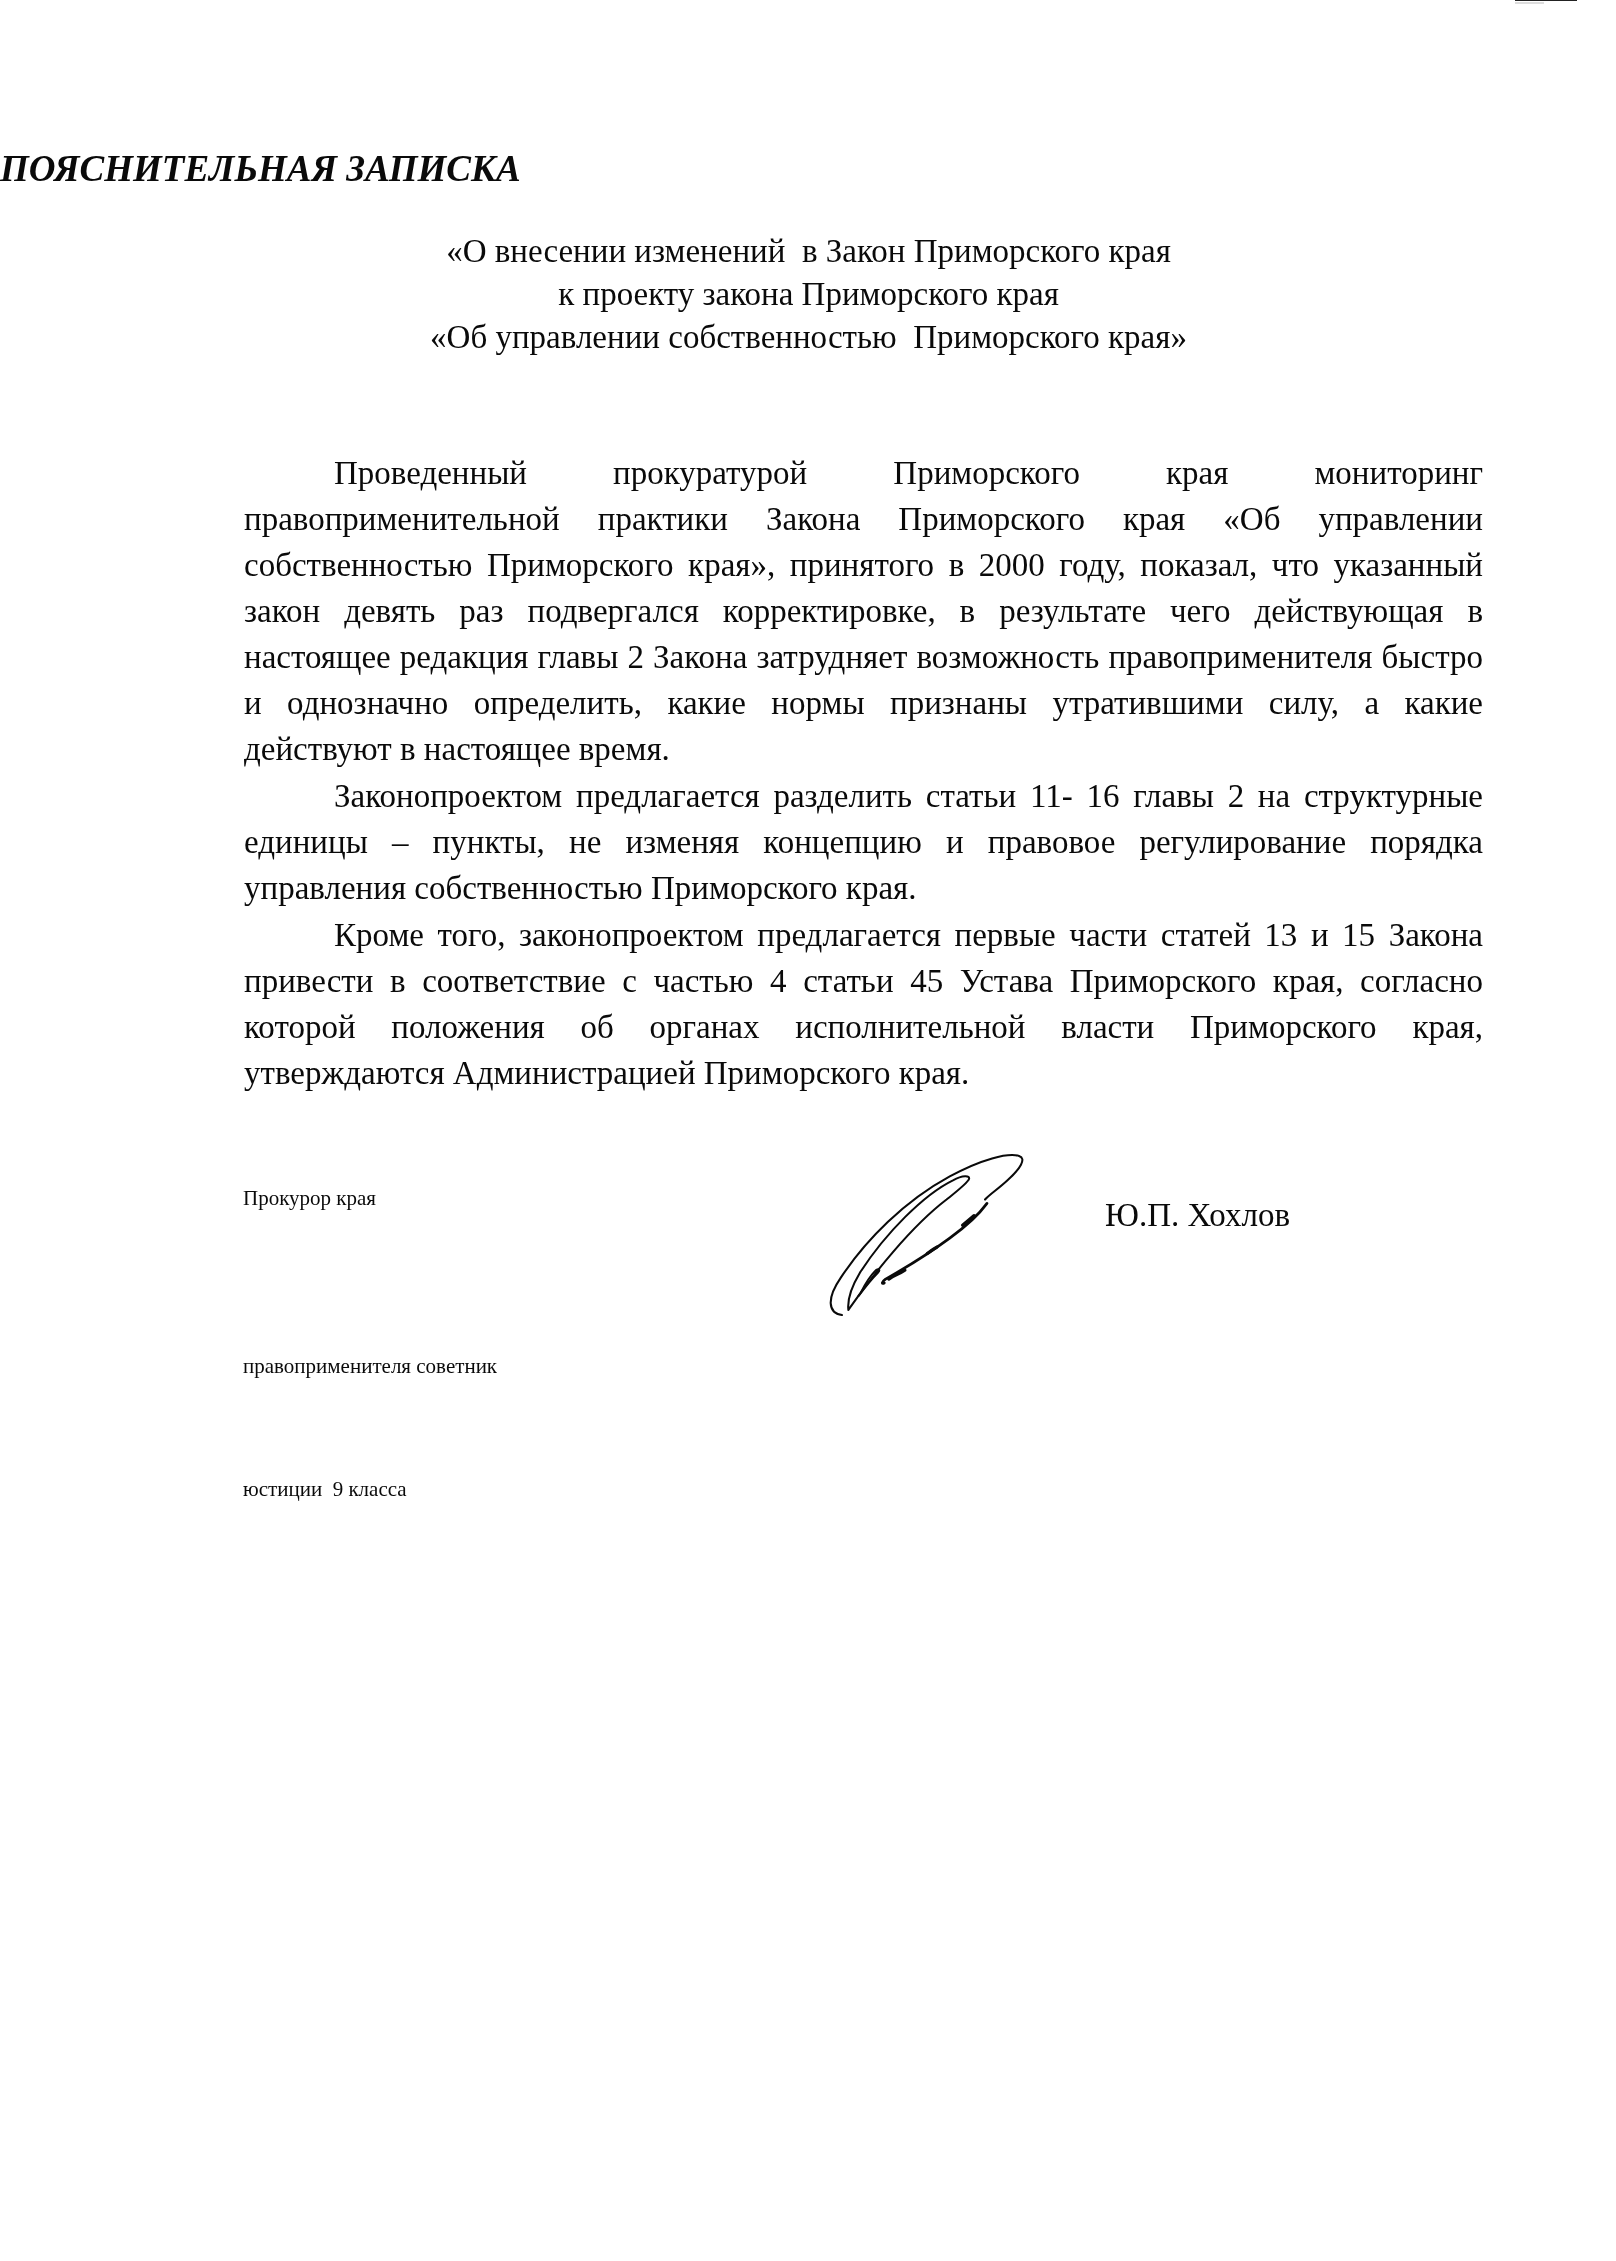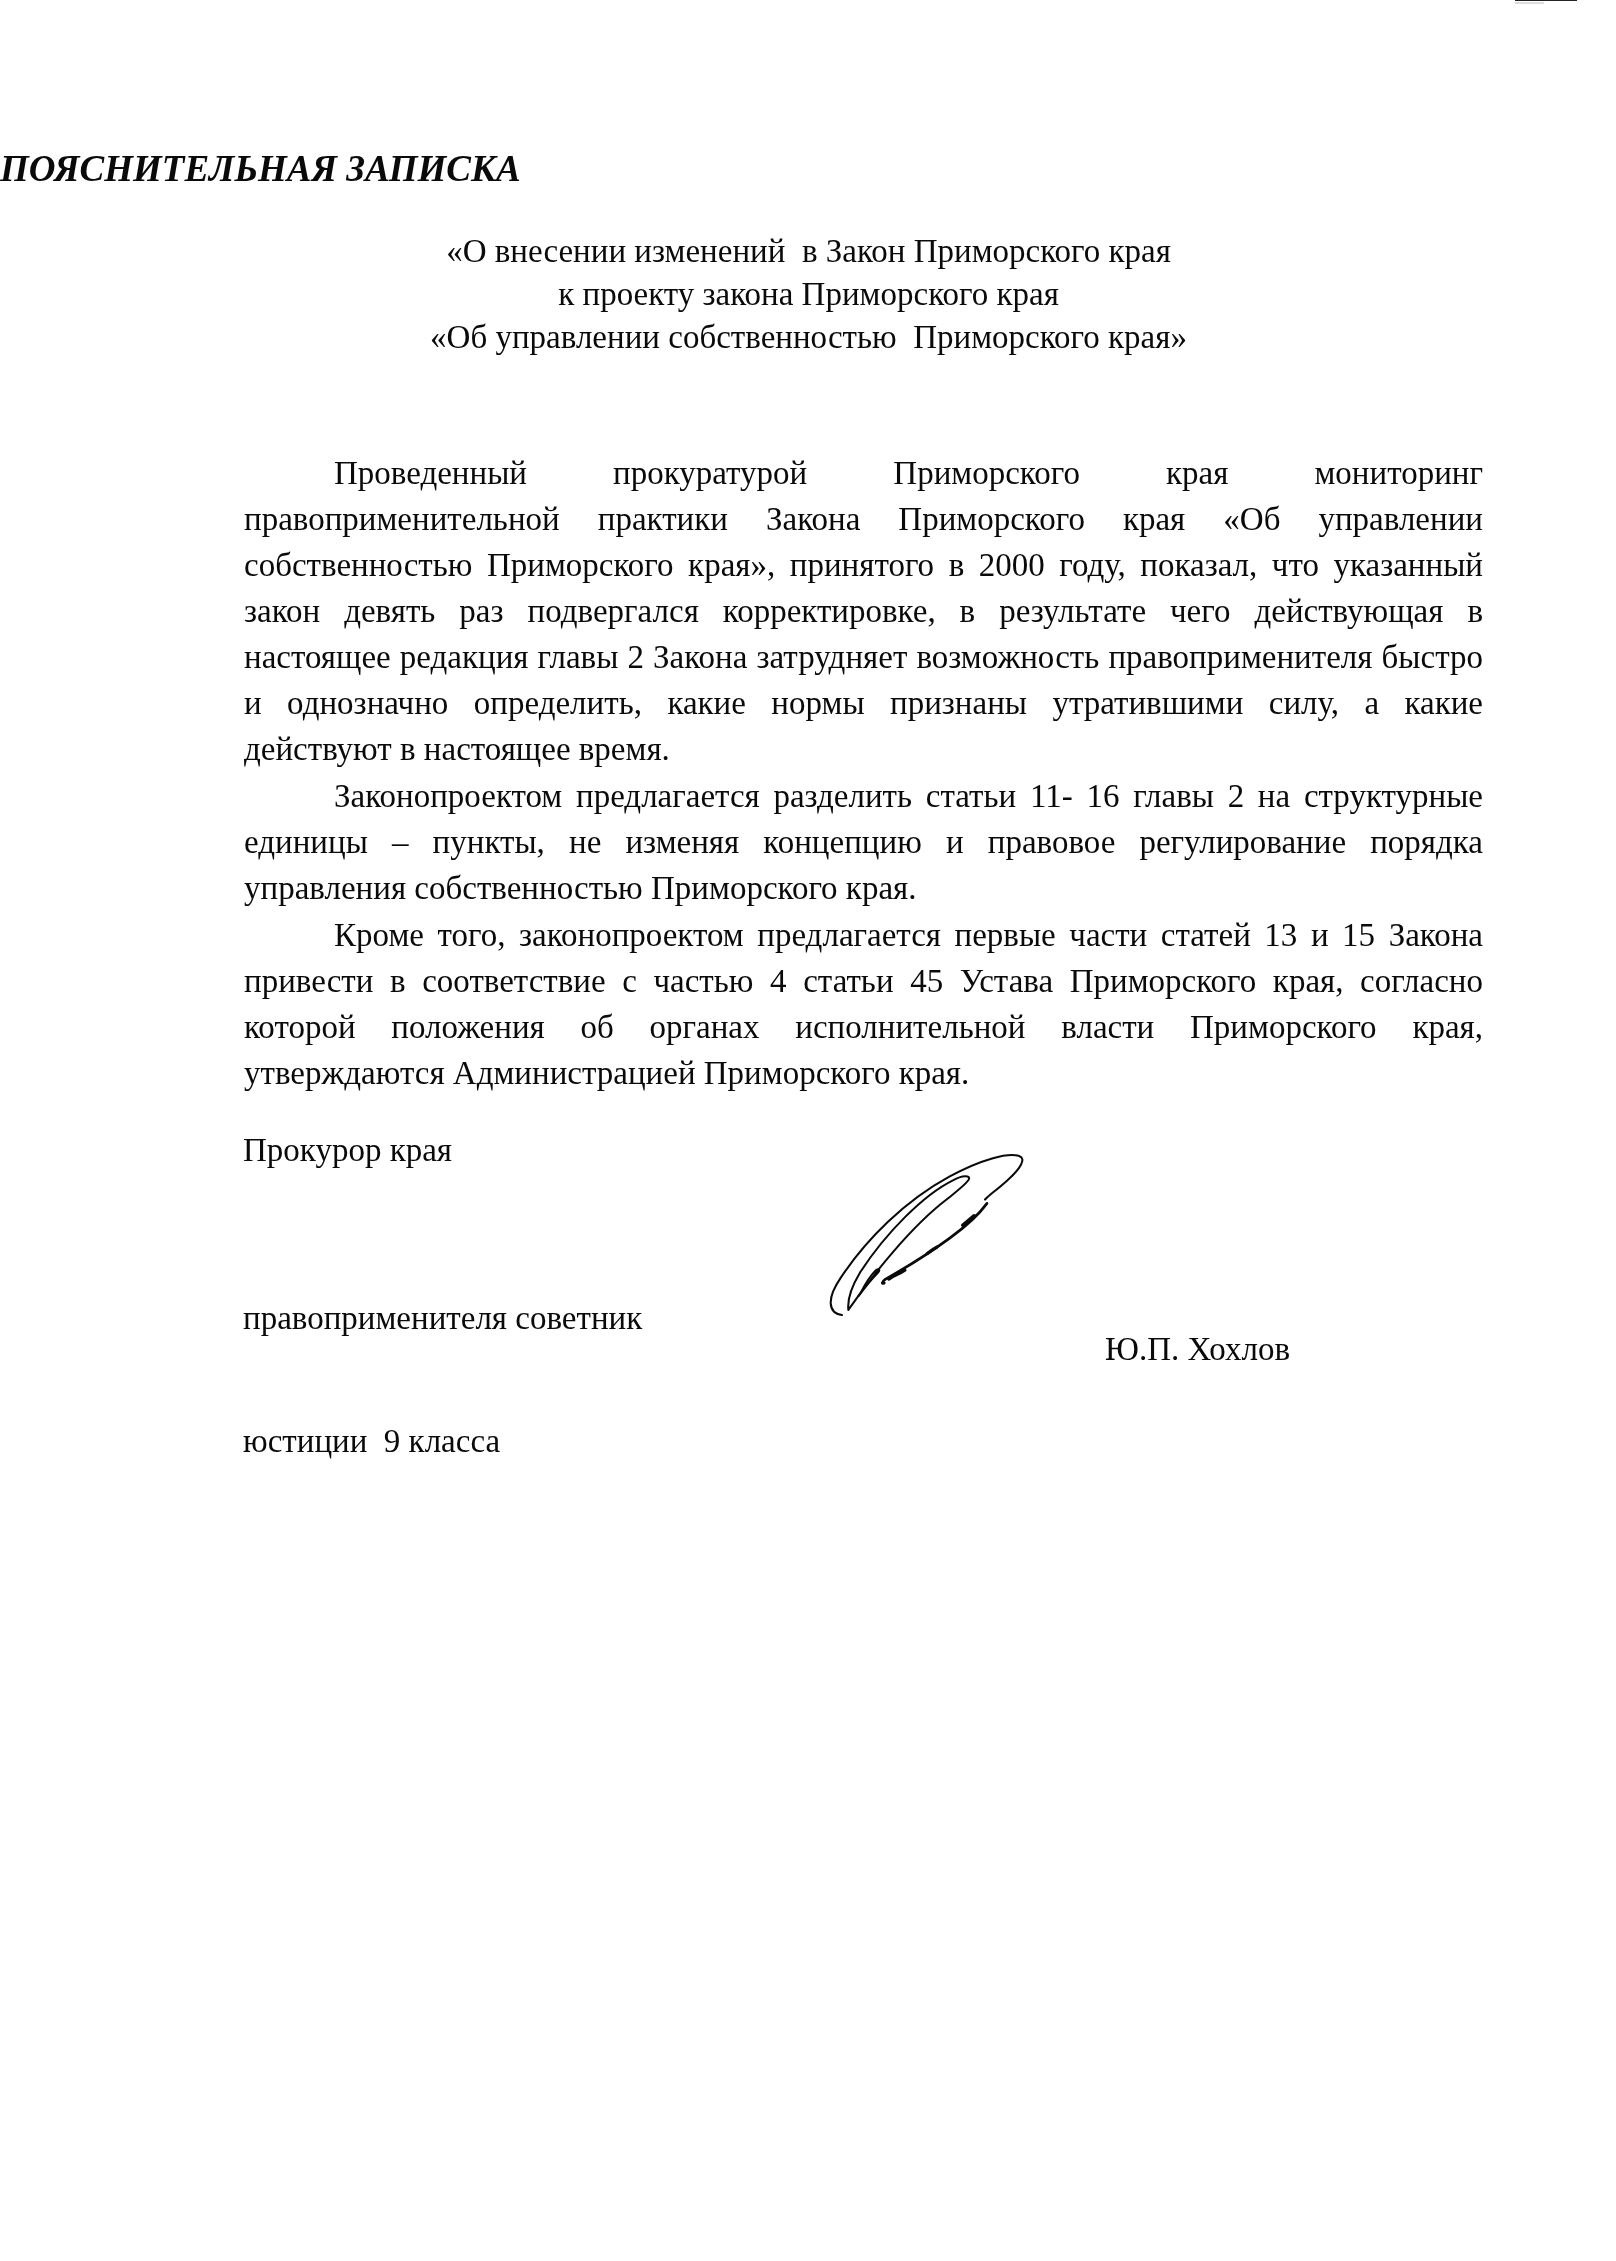--- a/index.html
+++ b/index.html
@@ -63,38 +63,39 @@
       text-align: justify;
     }
     .body-text p {
       margin: 1px;
       text-indent: 90px;
       text-align-last: left;
     }
     .sig-left {
       position: absolute;
       left: 243px;
-      font-size: 33px;
+      font-size: 21px;
       line-height: 41px;
       white-space: pre;
+      margin-top: 48px;
     }
     .sig-position { top: 1130px; }
     .sig-rank { top: 1216px; }
     .sig-rank div { white-space: pre; }
     .signature {
       position: absolute;
       left: 815px;
       top: 1130px;
       width: 231px;
       height: 193px;
     }
     .signer-name {
       position: absolute;
       left: 1105px;
-      top: 1329px;
+      top: 1195px;
       font-size: 33px;
       line-height: 41px;
       white-space: pre;
     }
   </style>
 </head>
 <body>
 
 <div class="scan-mark"></div>
 <div class="scan-mark-faint"></div>

